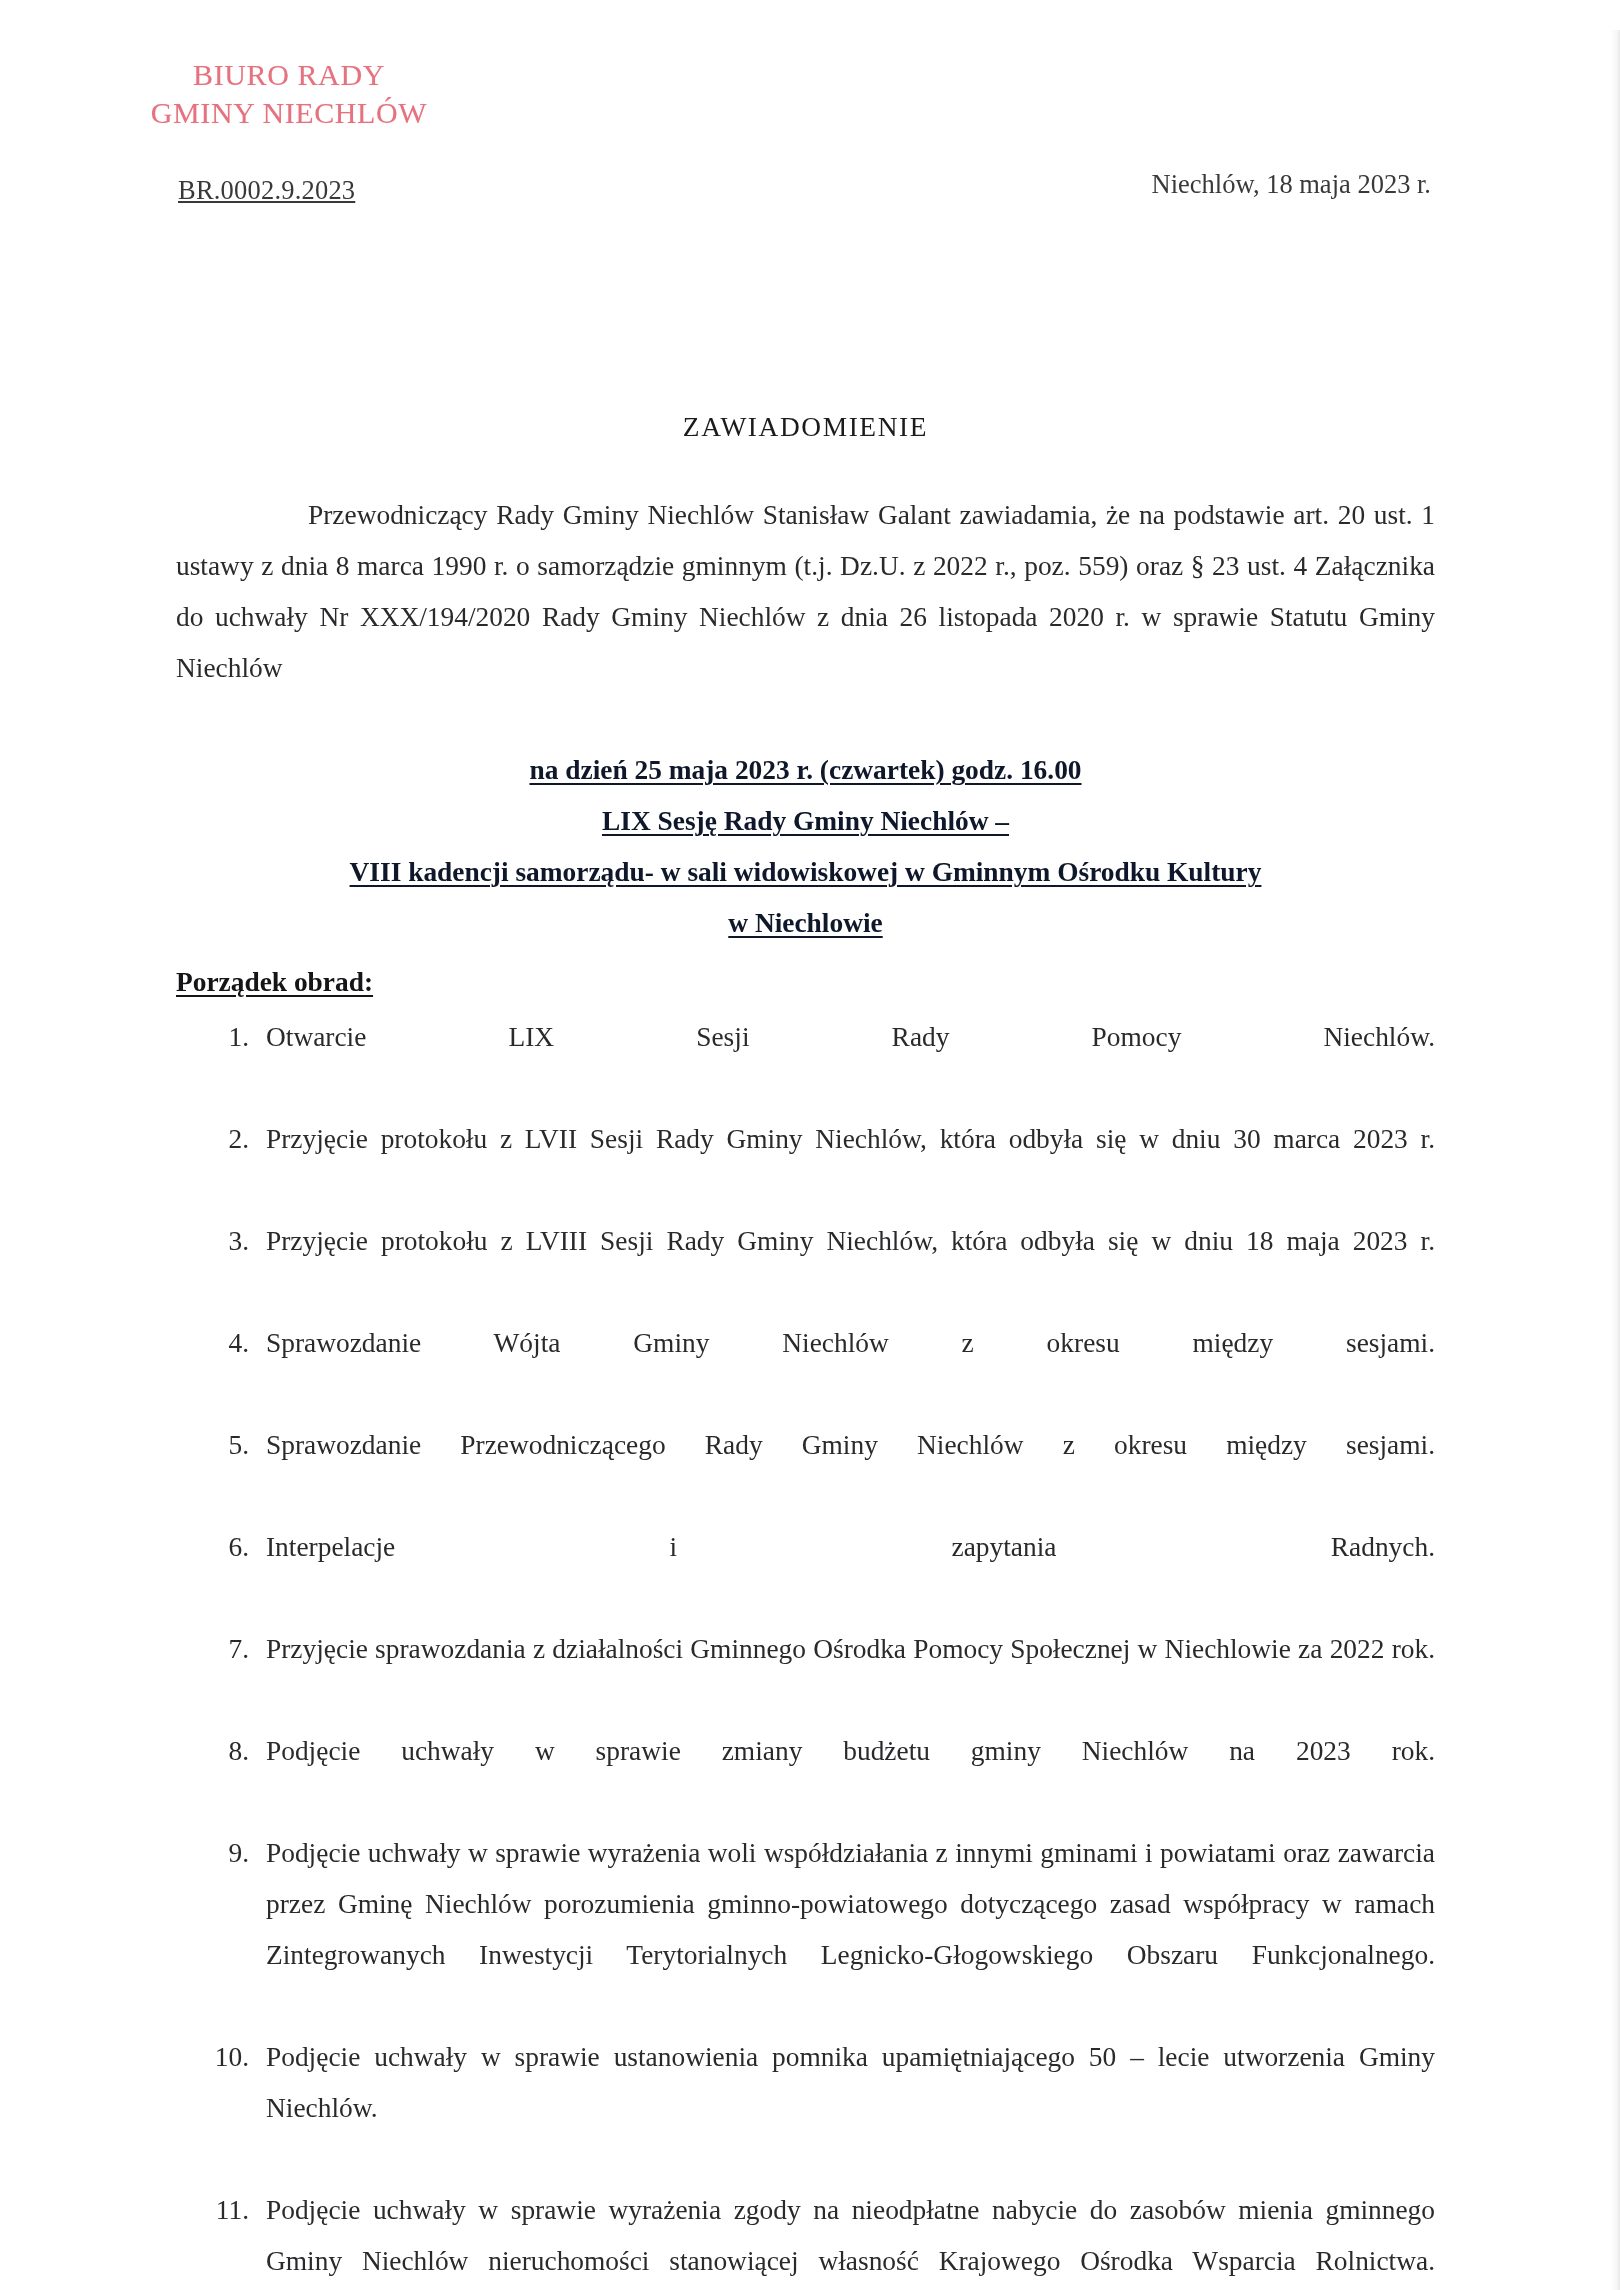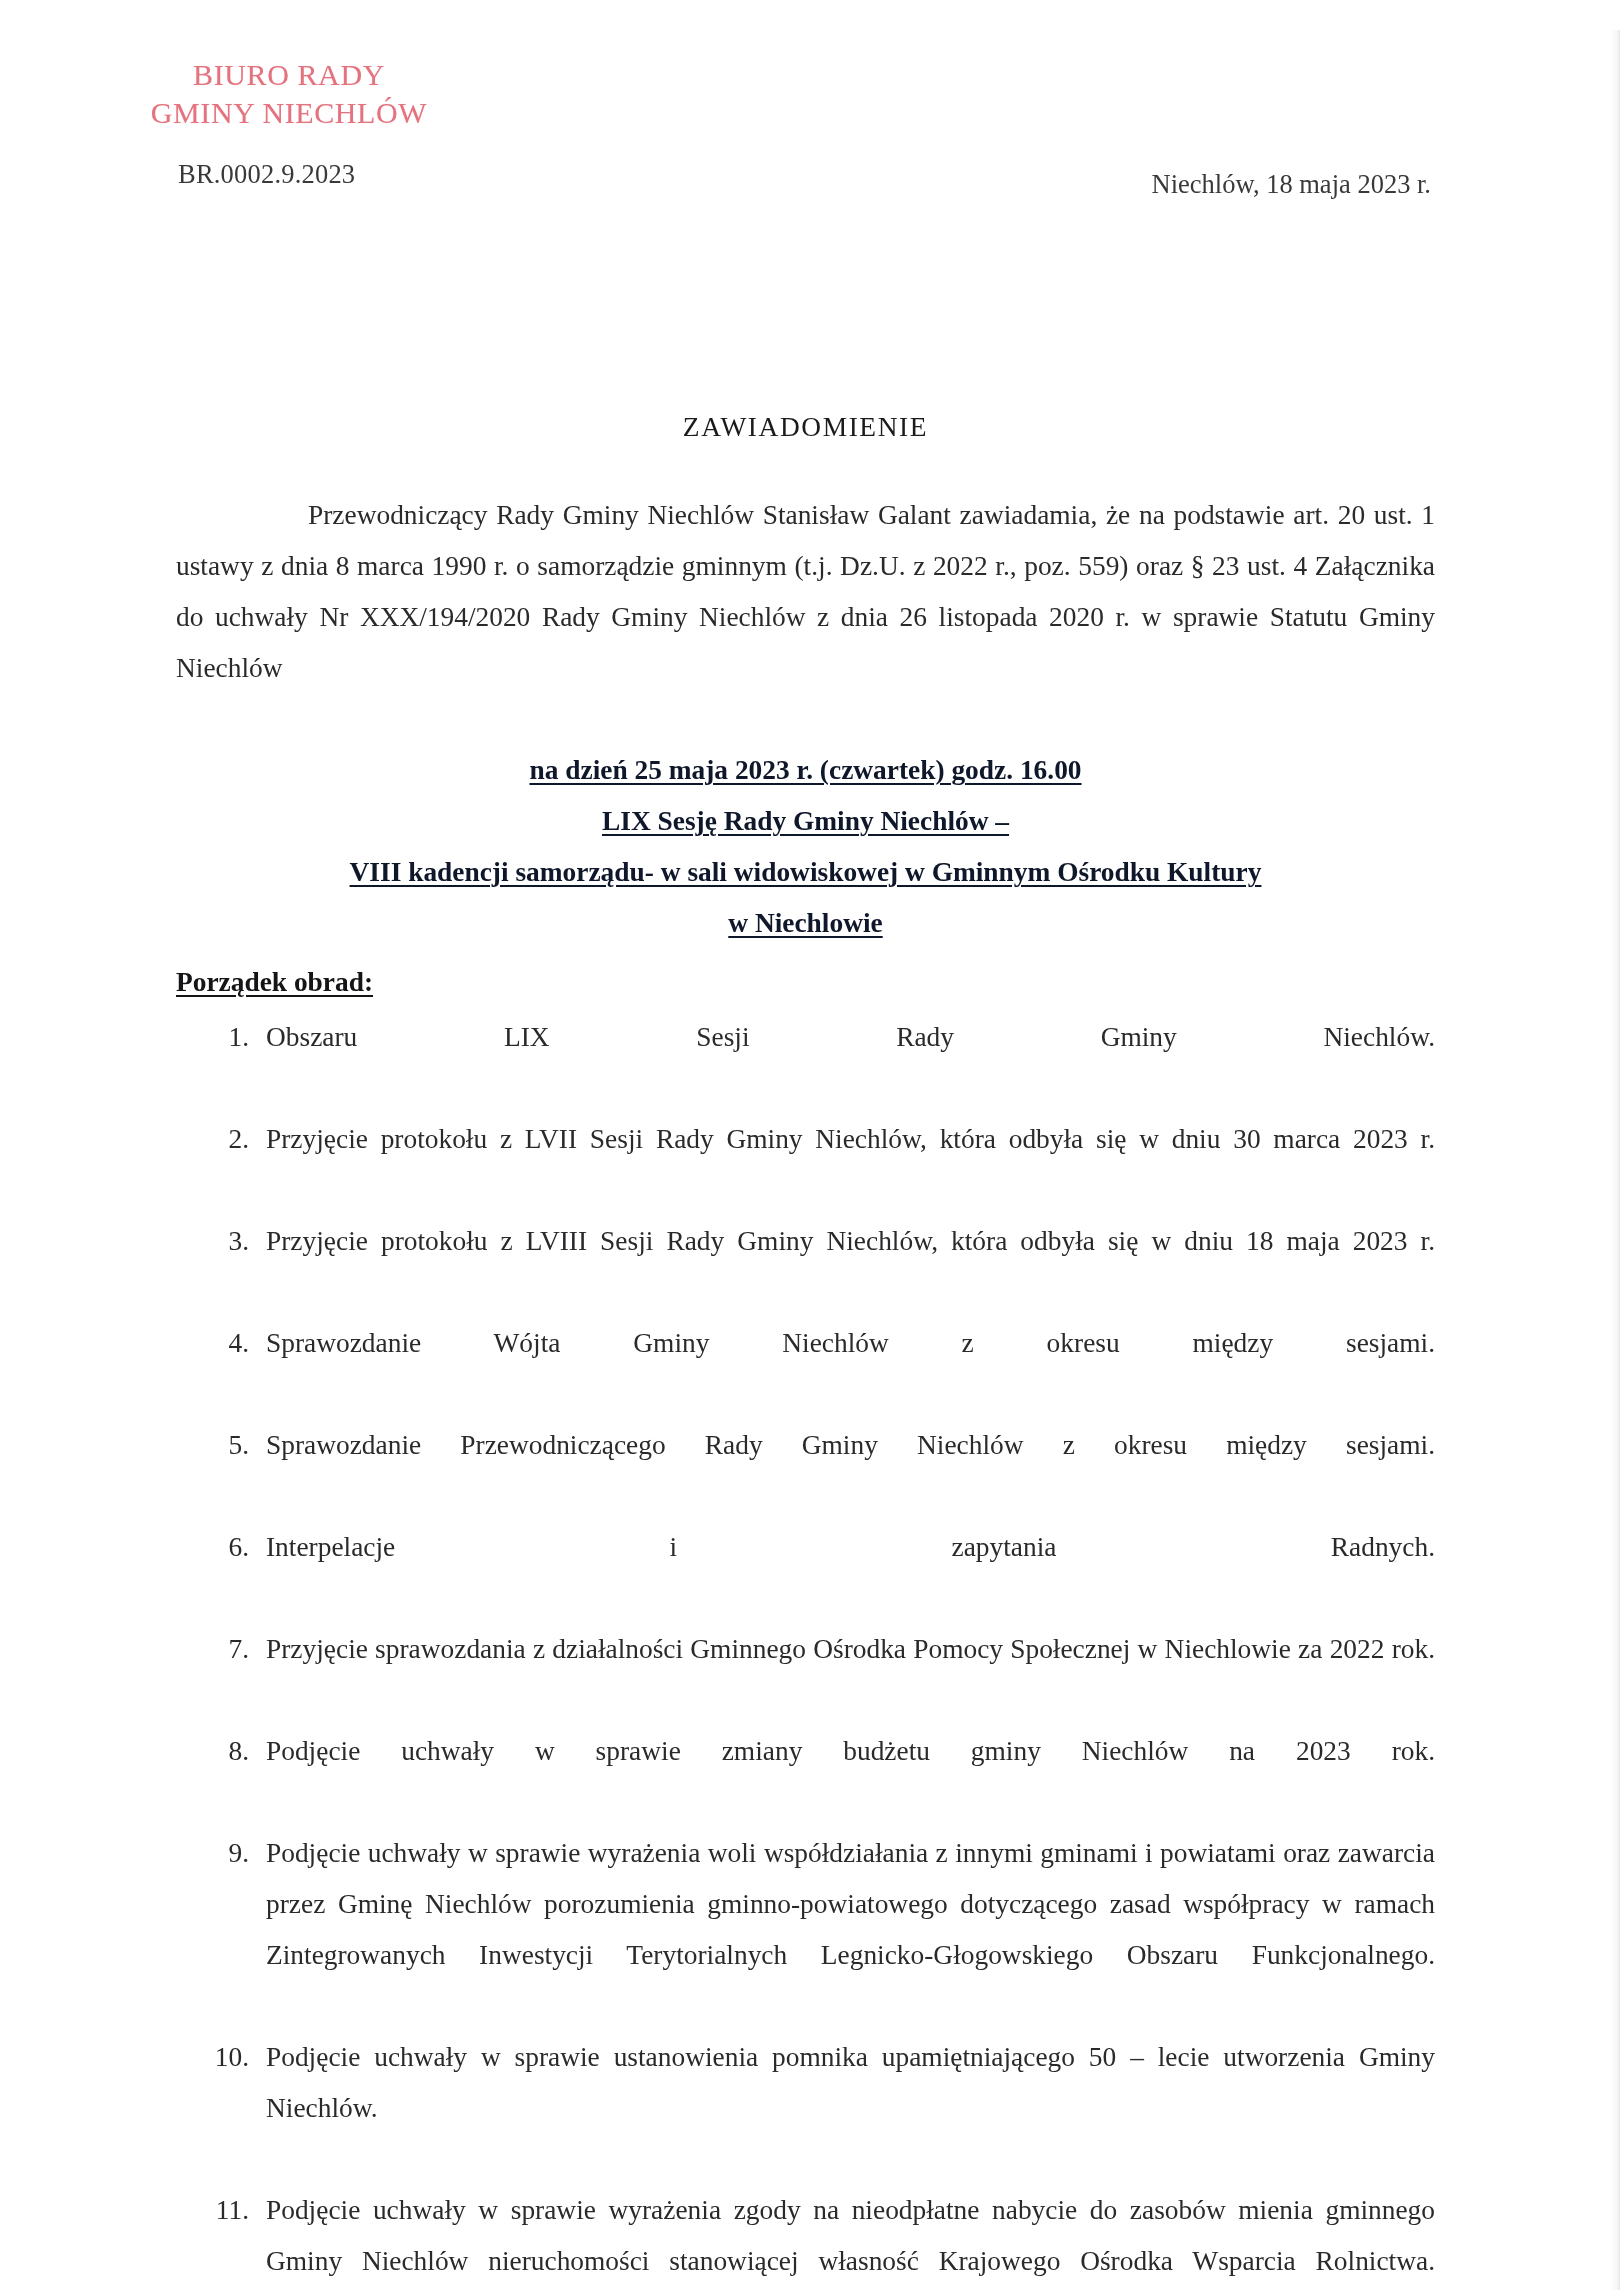--- a/index.html
+++ b/index.html
@@ -52,24 +52,25 @@
     text-align: center;
     width: 284px;
     font-weight: 400;
     text-shadow: 0 0 1px rgba(228,115,127,0.35);
   }
   .stamp div { white-space: nowrap; }
 
   .ref-no {
     position: absolute;
     left: 178px;
-    top: 129px;
+    top: 145px;
     font-size: 26.5px;
     letter-spacing: 0.2px;
     color: #39393b;
+    text-decoration: underline;
   }
   .place-date {
     position: absolute;
     right: 189px;
     top: 139px;
     font-size: 26.5px;
     color: #39393b;
     white-space: nowrap;
   }
 
@@ -202,21 +203,21 @@
       <span class="u">w Niechlowie</span>
     </div>
 
     <div class="agenda-heading">
       <span class="u">Porządek obrad:</span>
     </div>
 
     <ol class="agenda" id="agenda-list">
         <li>
           <span class="num">1.</span>
-          <span class="txt">Obszaru LIX Sesji Rady Gminy Niechlów.</span>
+          <span class="txt">Otwarcie LIX Sesji Rady Pomocy Niechlów.</span>
         </li>
         <li>
           <span class="num">2.</span>
           <span class="txt">Przyjęcie protokołu z LVII Sesji Rady Gminy Niechlów, która odbyła się w dniu 30 marca 2023 r.</span>
         </li>
         <li>
           <span class="num">3.</span>
           <span class="txt">Przyjęcie protokołu z LVIII Sesji Rady Gminy Niechlów, która odbyła się w dniu 18 maja 2023 r.</span>
         </li>
         <li>

